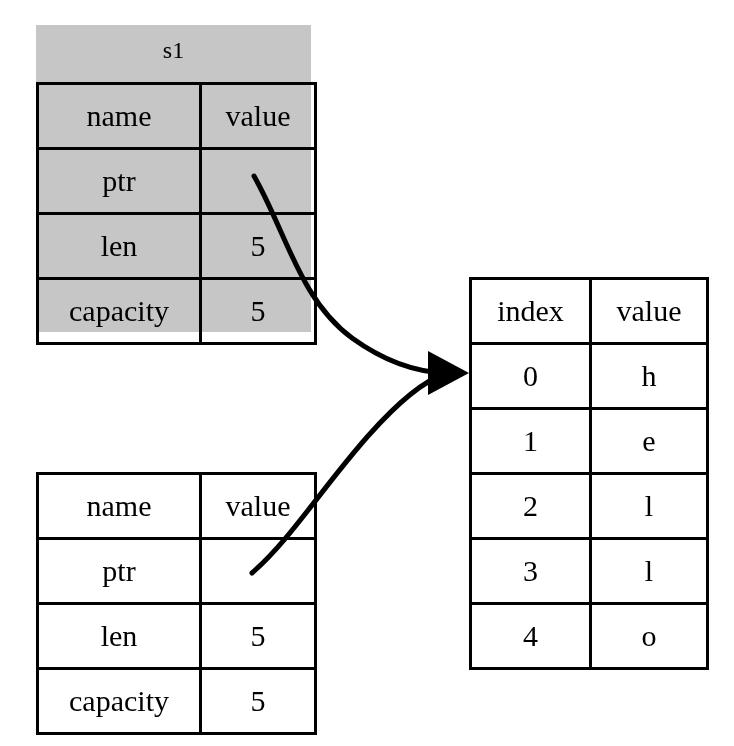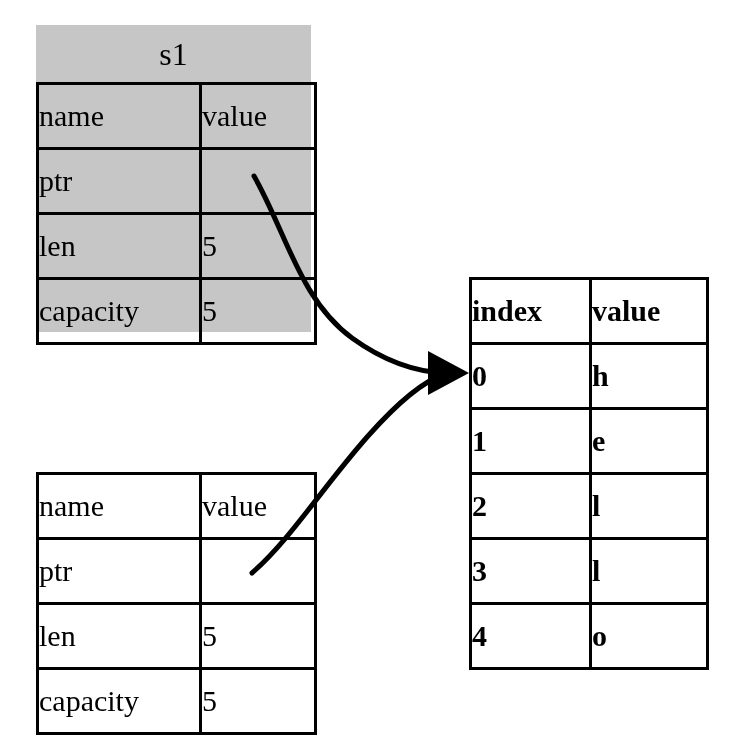--- a/index.html
+++ b/index.html
@@ -23,39 +23,40 @@
 
   
   .struct-table {
     position: absolute;
     border-collapse: collapse;
     border-spacing: 0;
     table-layout: fixed;
   }
   .struct-table td {
     border: 3px solid #000000;
+    text-align: center;
     vertical-align: middle;
     font-size: 30px;
     line-height: 1;
     color: #000000;
     padding: 0;
     height: 62px;
     background: transparent;
   }
   .col-name { width: 160px; }
   .col-value { width: 112px; }
 
   
   .shaded-box {
     position: absolute;
     background: #c6c6c6;
   }
   .struct-caption {
     position: absolute;
-    font-size: 32px;
+    font-size: 24px;
     line-height: 1;
     color: #000000;
     text-align: center;
     white-space: nowrap;
   }
 
   
   #s1-shade {
     left: 36px;
     top: 25px;
@@ -80,21 +81,20 @@
   }
   #s2-table {
     left: 36px;
     top: 472px;
   }
 
   
   #data-table {
     left: 469px;
     top: 277px;
-    font-weight: bold;
   }
   #data-table td {
     height: 62px;
   }
   .col-index { width: 117px; }
   .col-char  { width: 114px; }
 
   
   #arrows {
     position: absolute;

